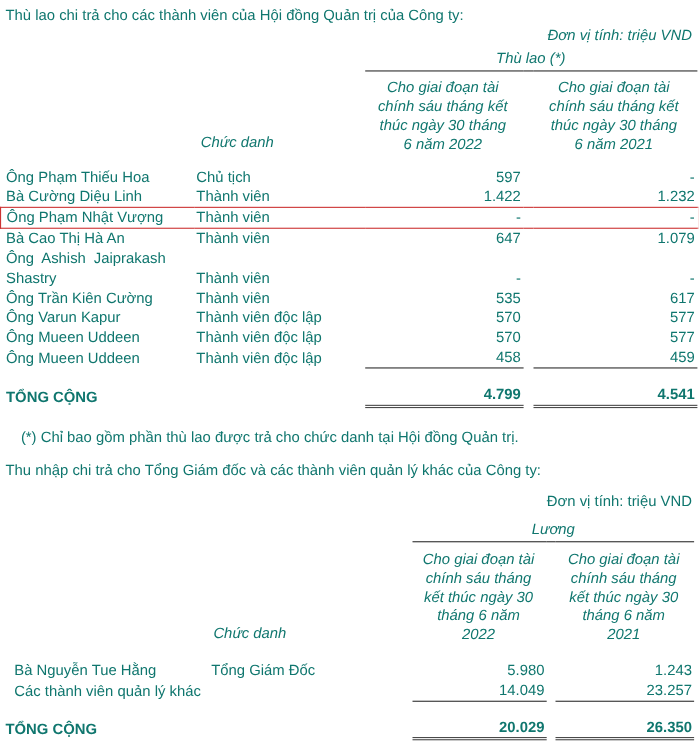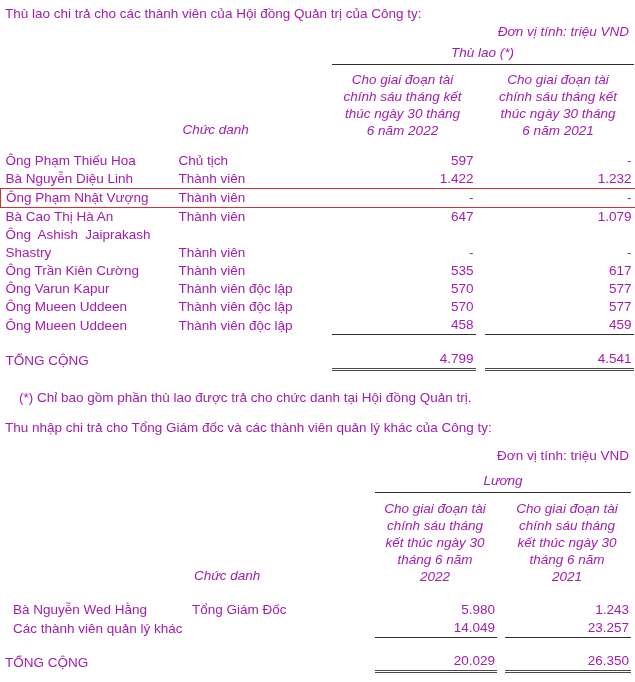--- a/index.html
+++ b/index.html
@@ -3,21 +3,21 @@
 <meta charset="utf-8">
 <style>
   html,body { margin:0; padding:0; background:#ffffff; }
   .page {
     position: relative;
     width: 635px;
     height: 682px;
     background: #ffffff;
     font-family: "Liberation Sans", sans-serif;
     font-size: 13.5px;
-    color: #a21caf;
+    color: #0f766e;
     overflow: hidden;
   }
   .title { padding: 5px 5px 0 5px; line-height: 18px; }
   .unit { text-align: right; padding-right: 6px; line-height: 18px; }
   .unit.italic { font-style: italic; }
   .footnote { margin-top: 18px; padding-left: 19px; line-height: 18px; }
   .title2 { margin-top: 7px; padding-left: 5px; line-height: 18px; }
   .unit2 { margin-top: 10px; }
 
   table { border-collapse: collapse; table-layout: fixed; width: 635px; }
@@ -49,21 +49,21 @@
 
   .name { padding-left: 5px; }
   .name2 { padding-left: 13px; }
   .role { padding-left: 2px; }
   .num { text-align: right; padding-right: 2px; }
   .pre { white-space: pre-line; }
   .just { word-spacing: 3.5px; }
 
   .u  { border-bottom: 1px solid #2e2e2e; }
   .uu { border-bottom: 3px double #4a4a4a; }
-  tr.total td { font-weight: normal; height: 20px; }
+  tr.total td { font-weight: bold; height: 20px; }
 
   tr.hl td { border-top: 1px solid #cc3333; border-bottom: 1px solid #cc3333; }
   tr.hl td:first-child { border-left: 1px solid #cc3333; }
   tr.hl td:last-child  { border-right: 1px solid #cc3333; }
 </style>
 </head>
 <body>
 
 <div class="page">
 
@@ -105,21 +105,21 @@
 
     <tr>
       <td class="name">Ông Phạm Thiếu Hoa</td>
       <td class="role">Chủ tịch</td>
       <td class="num">597</td>
       <td></td>
       <td class="num">-</td>
       <td></td>
     </tr>
     <tr>
-      <td class="name">Bà Nguyễn Diệu Linh</td>
+      <td class="name">Bà Cường Diệu Linh</td>
       <td class="role">Thành viên</td>
       <td class="num">1.422</td>
       <td></td>
       <td class="num">1.232</td>
       <td></td>
     </tr>
     <tr class="hl">
       <td class="name">Ông Phạm Nhật Vượng</td>
       <td class="role">Thành viên</td>
       <td class="num">-</td>
@@ -223,21 +223,21 @@
 chính sáu tháng
 kết thúc ngày 30
 tháng 6 năm
 2021</td>
       <td></td>
     </tr>
     <tr class="spacer-d2">
           <td colspan="6"></td>
         </tr>
     <tr>
-      <td class="name2">Bà Nguyễn Wed Hằng</td>
+      <td class="name2">Bà Nguyễn Tue Hằng</td>
       <td class="role">Tổng Giám Đốc</td>
       <td class="num">5.980</td>
       <td></td>
       <td class="num">1.243</td>
       <td></td>
     </tr>
     <tr>
       <td class="name2">Các thành viên quản lý khác</td>
       <td class="role"></td>
       <td class="num u">14.049</td>

